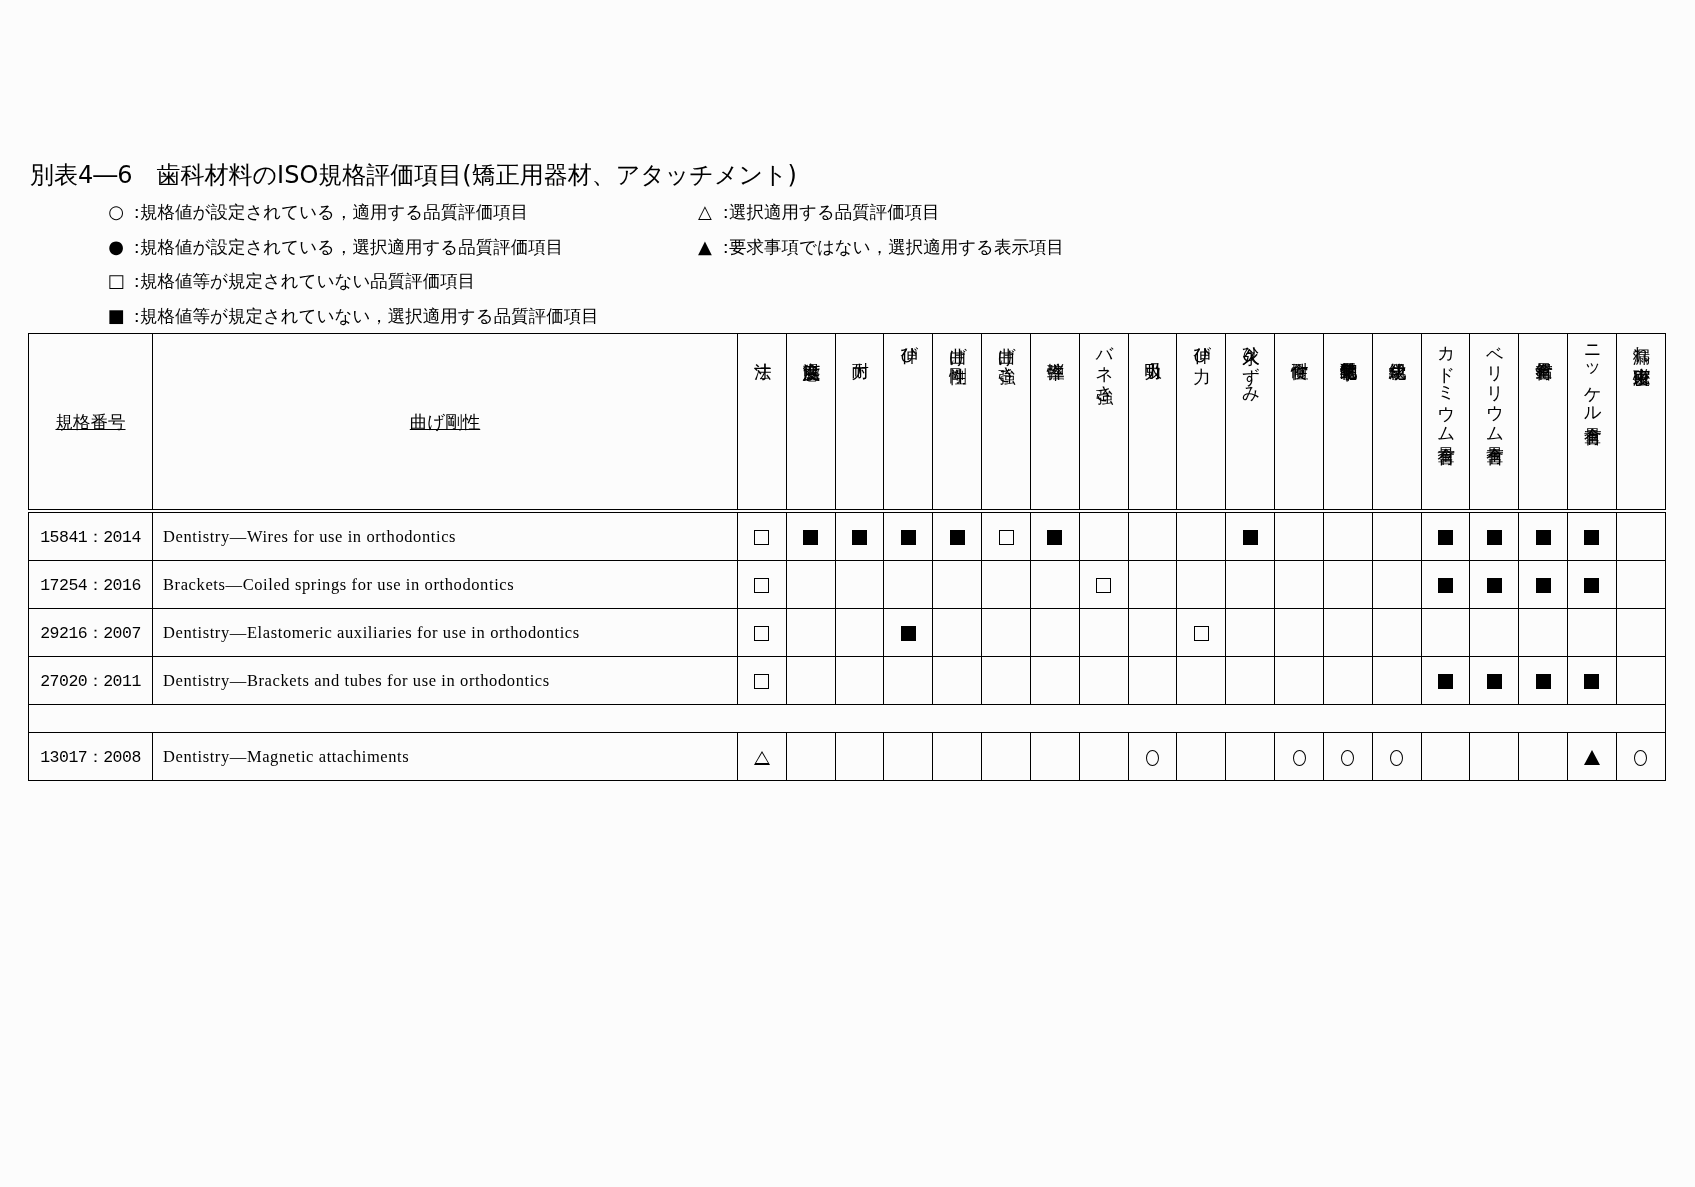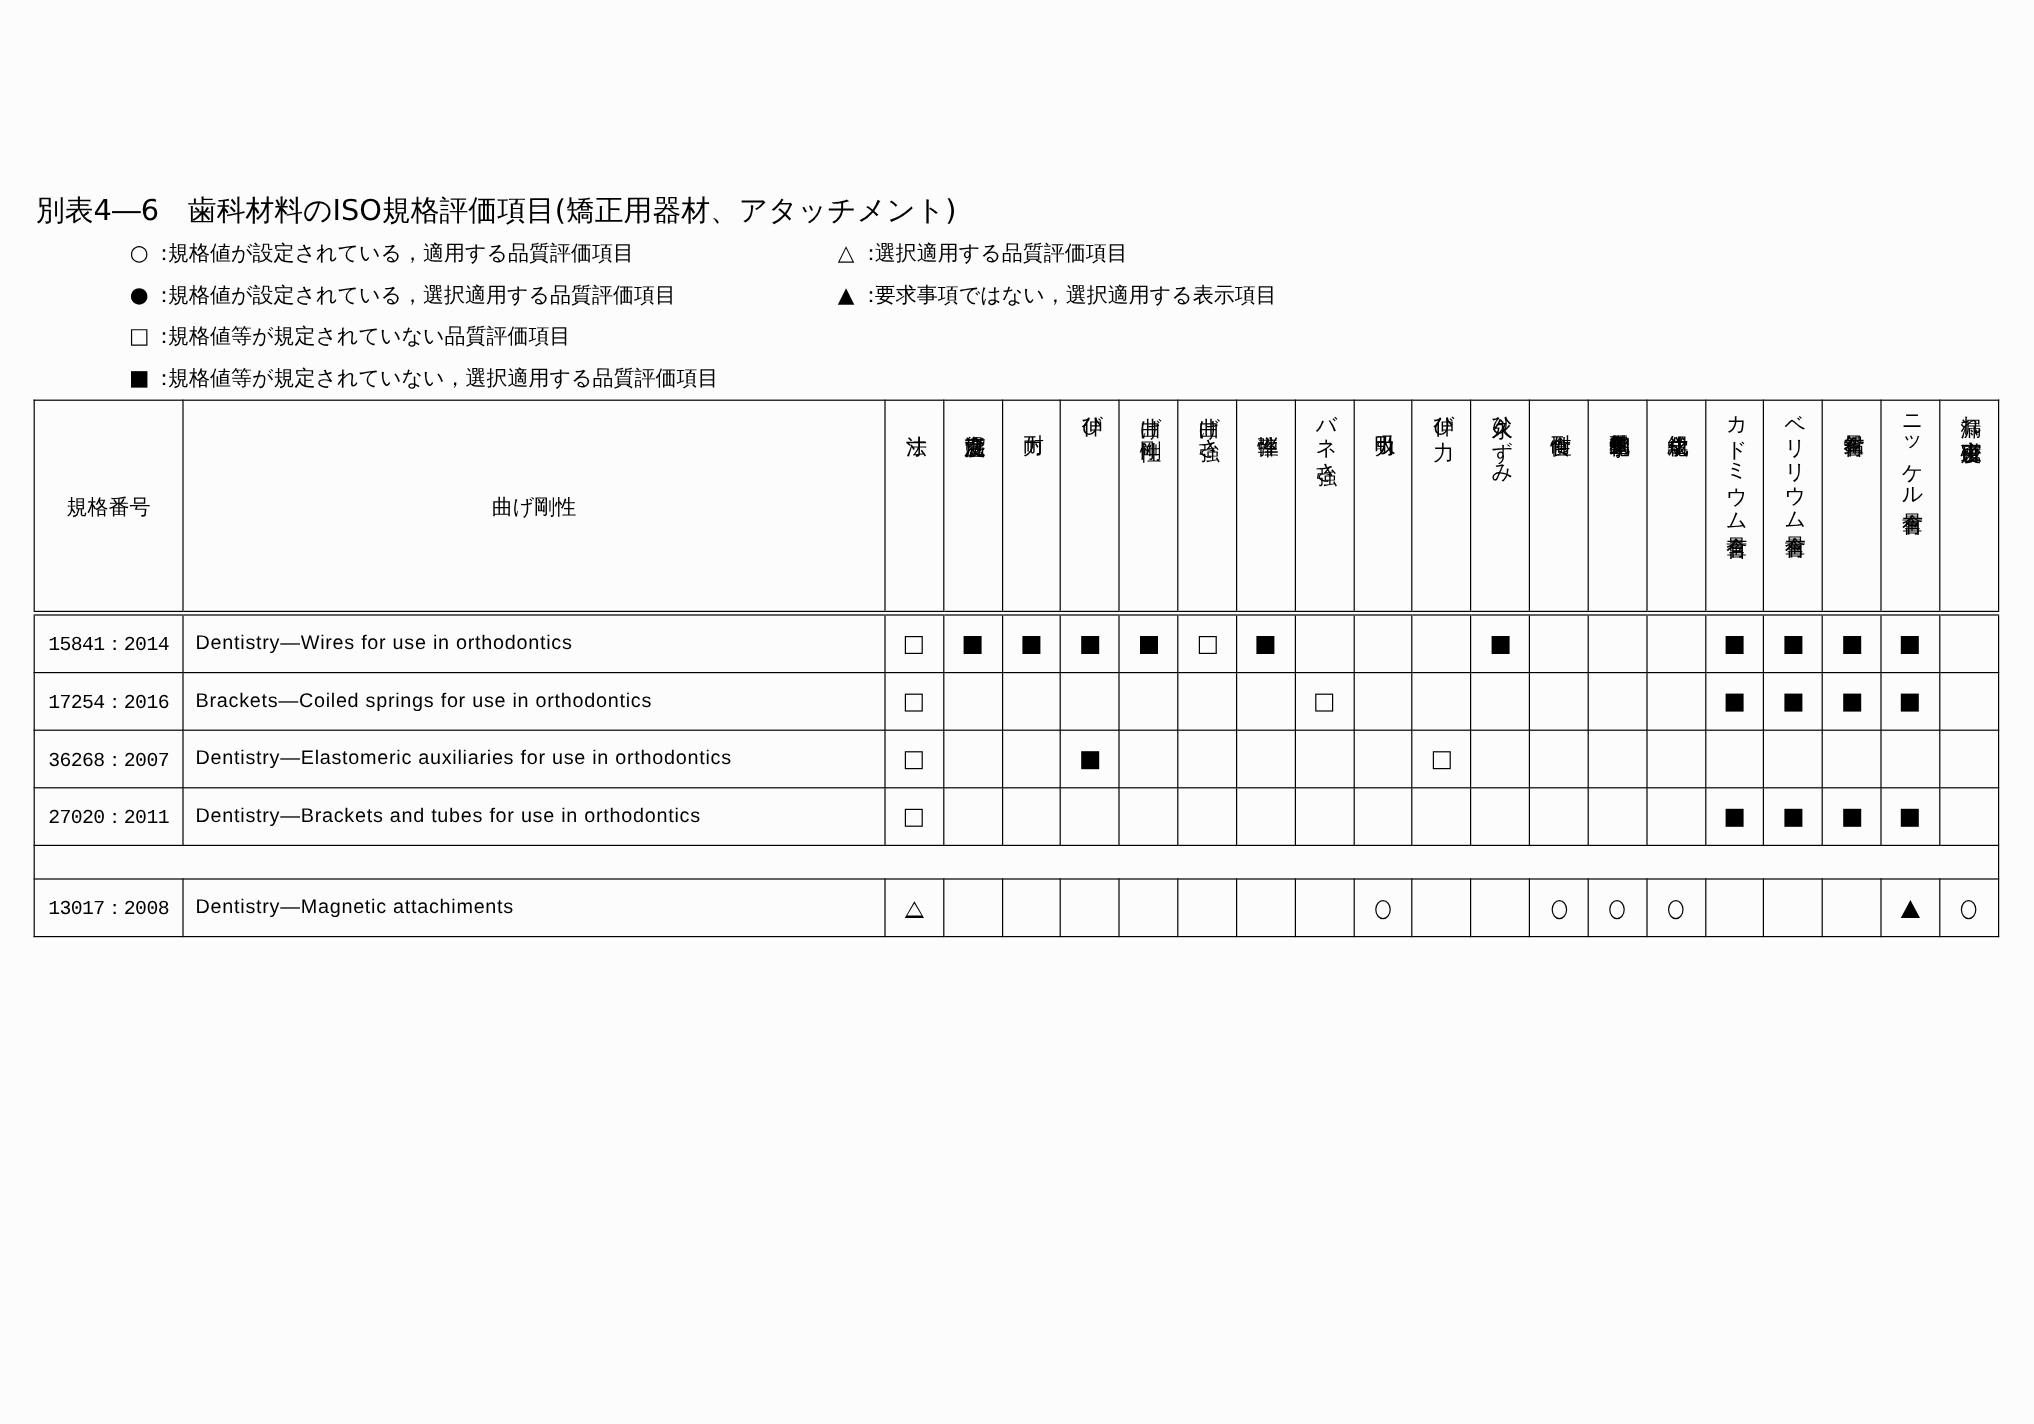--- a/index.html
+++ b/index.html
@@ -18,33 +18,33 @@
   }
   .legend-sym { display: inline-block; width: 24px; text-align: center; font-size: 18px; }
   .legend-sep { display: inline-block; width: 12px; text-align: center; }
   table.grid {
     position: absolute; left: 28px; top: 333px; border-collapse: collapse;
     table-layout: fixed; width: 1637px;
   }
   table.grid td, table.grid th {
     border: 1.5px solid #000; padding: 0; font-weight: normal;
   }
-  th.hdr-num, th.hdr-name { font-size: 17.5px; vertical-align: middle; text-align: center; }
+  th.hdr-num, th.hdr-name { font-size: 17.5px; vertical-align: middle; text-align: center; text-decoration: underline; }
   th.hdr-item { vertical-align: top; height: 175px; padding-top: 10px; }
   .vert {
     writing-mode: vertical-rl; text-orientation: upright; font-size: 17.5px;
     letter-spacing: 0px; line-height: 1; margin: 0 auto; display: inline-block;
   }
   tr.head-row th { border-bottom: 4px double #000; }
   td.num {
     font-family: "Liberation Mono", "DejaVu Sans Mono", monospace; font-size: 16.5px;
     text-align: center; height: 47px; letter-spacing: -0.5px;
   }
   td.name {
-    font-family: Liberation Sans, sans-serif; font-size: 16.5px;
+    font-family: Liberation Serif, serif; font-size: 16.5px;
     padding-left: 10px !important; text-align: left; letter-spacing: 0.6px; white-space: nowrap;
   }
   td.mark { text-align: center; vertical-align: middle; }
   td.spacer { height: 27px; }
   .sym { display: inline-block; vertical-align: middle; }
   .sq-open { width: 13px; height: 13px; border: 1.5px solid #000; box-sizing: content-box; }
   .sq-fill { width: 15px; height: 15px; background: #000; }
   .ci-open { width: 11px; height: 14px; border: 1.2px solid #000; border-radius: 50%; }
   .tri-open {
     width: 0; height: 0; position: relative;
@@ -189,21 +189,21 @@
         <td class="mark"></td>
         <td class="mark"></td>
         <td class="mark"></td>
         <td class="mark"><span class="sym sq-fill" title="■"></span></td>
         <td class="mark"><span class="sym sq-fill" title="■"></span></td>
         <td class="mark"><span class="sym sq-fill" title="■"></span></td>
         <td class="mark"><span class="sym sq-fill" title="■"></span></td>
         <td class="mark"></td>
       </tr>
       <tr>
-        <td class="num">36268：2007</td>
+        <td class="num">29216：2007</td>
         <td class="name">Dentistry―Elastomeric auxiliaries for use in orthodontics</td>
         <td class="mark"><span class="sym sq-open" title="□"></span></td>
         <td class="mark"></td>
         <td class="mark"></td>
         <td class="mark"><span class="sym sq-fill" title="■"></span></td>
         <td class="mark"></td>
         <td class="mark"></td>
         <td class="mark"></td>
         <td class="mark"></td>
         <td class="mark"></td>

